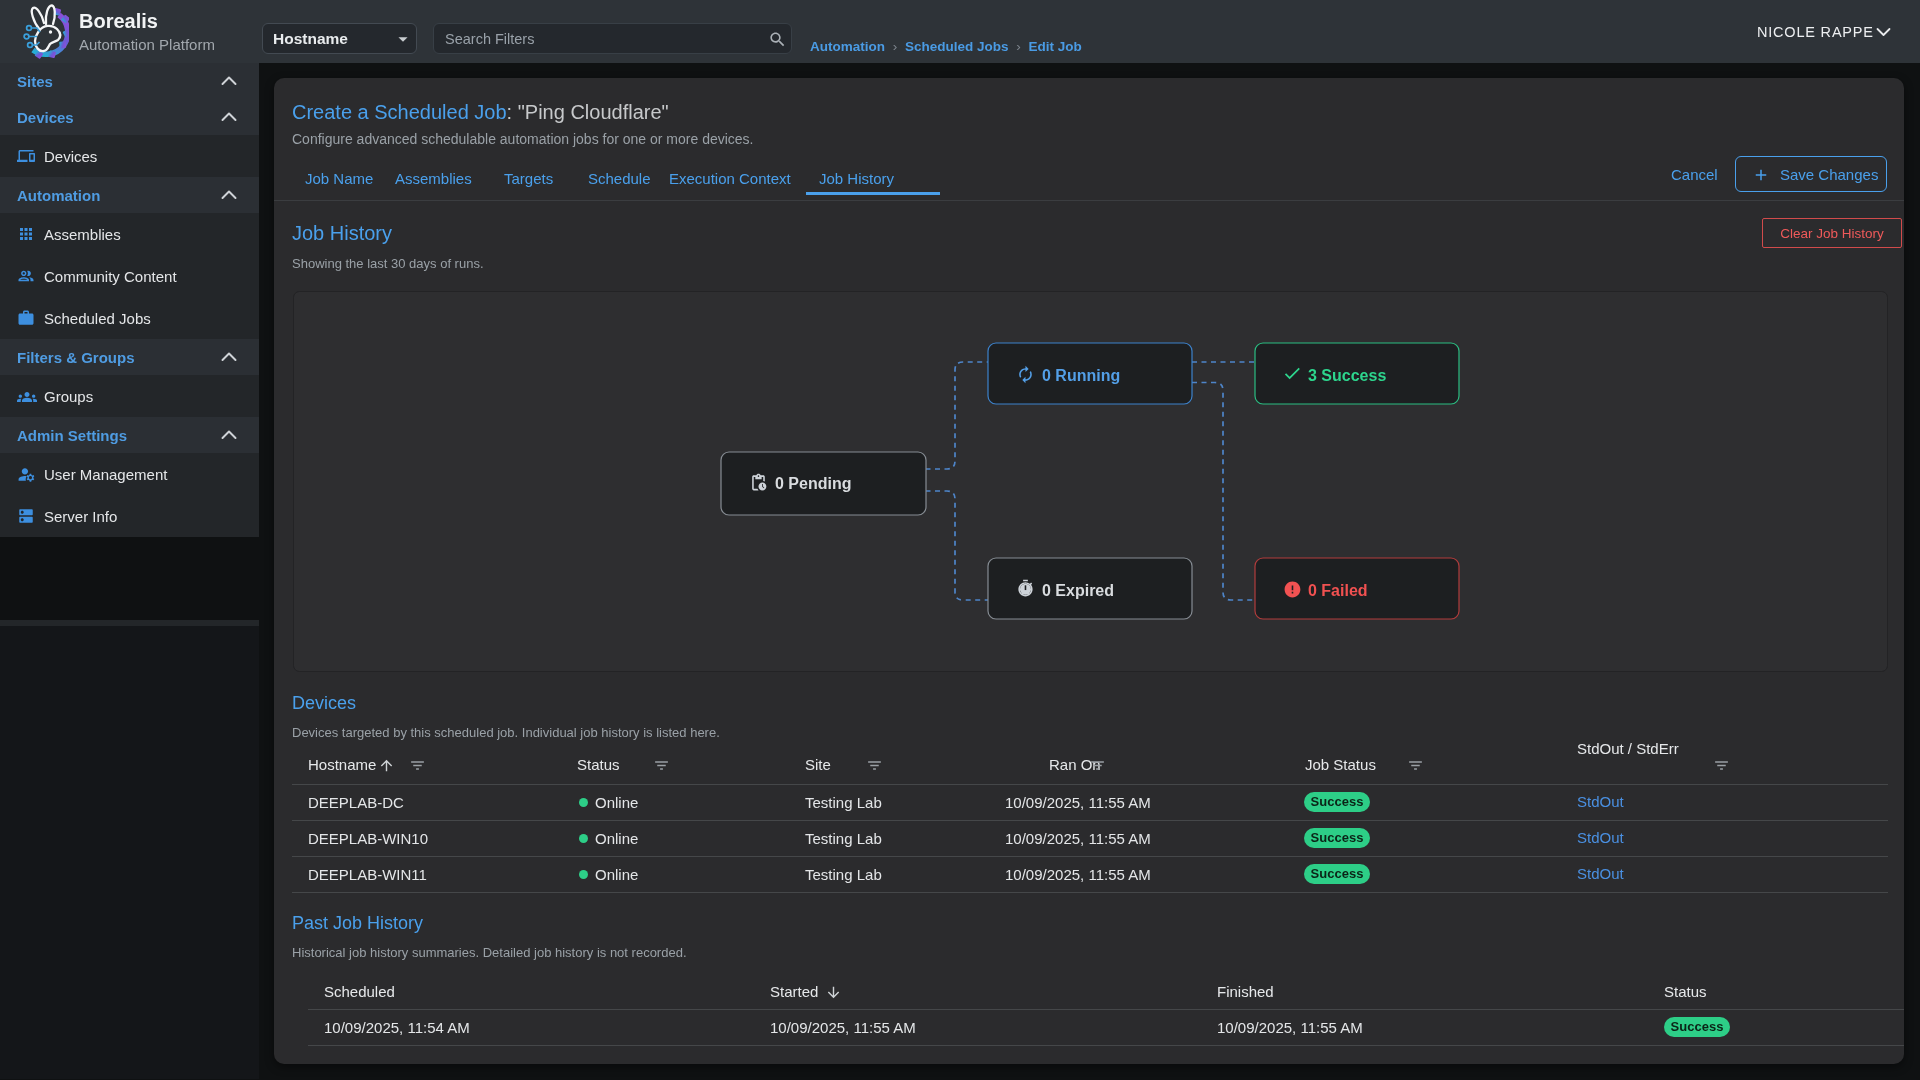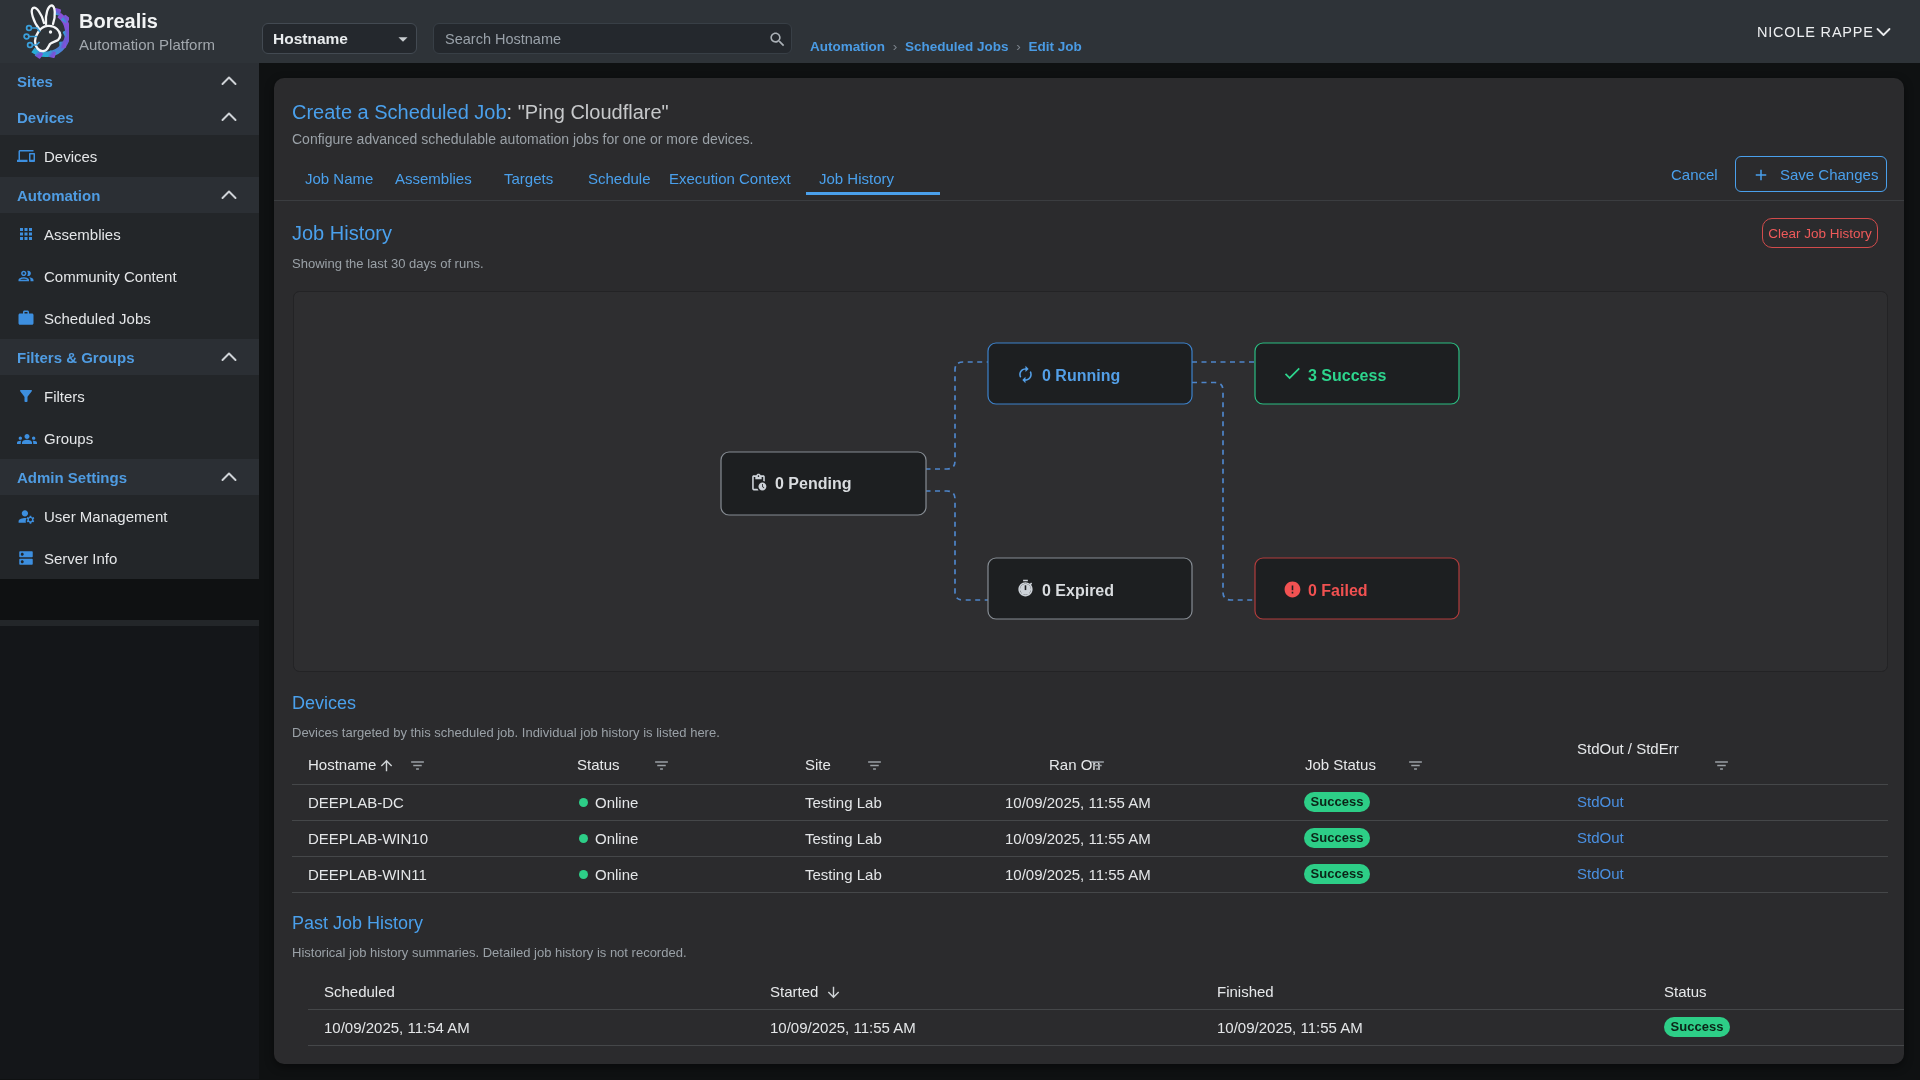--- a/index.html
+++ b/index.html
@@ -32,21 +32,21 @@
 #title { left:292px; top:101px; font-size:20px; color:#c7c9cb; }
 #subtitle { left:292px; top:131px; font-size:14px; color:#9aa1a7; }
 .tab { position:absolute; top:170px; font-size:15px; color:#4aa0ec; }
 #tabline { left:806px; top:192px; width:134px; height:3px; background:#4aa0ec; }
 #tabdiv { left:274px; top:200px; width:1630px; height:1px; background:#3b3d40; }
 #cancel { left:1671px; top:166px; font-size:15px; color:#4aa0ec; }
 #savebtn { left:1735px; top:156px; width:152px; height:36px; border:1px solid #4aa0ec; border-radius:6px; }
 #savebtn span { position:absolute; left:44px; top:9px; font-size:15px; color:#4aa0ec; }
 #jhhead { left:292px; top:222px; font-size:20px; color:#4aa0ec; }
 #jhcap { left:292px; top:256px; font-size:13px; color:#9aa1a7; }
-#clearbtn { left:1762px; top:218px; width:116px; height:30px; border:1px solid #d14b4b; border-radius:10px; }
+#clearbtn { left:1762px; top:218px; width:140px; height:30px; border:1px solid #d14b4b; border-radius:2px; }
 #clearbtn span { position:absolute; left:0; top:7px; width:100%; text-align:center; font-size:13.5px; color:#ef5a5a; }
 
 .h2 { font-size:18px; color:#4aa0ec; }
 .cap { font-size:13px; color:#9aa1a7; }
 .th { font-size:15px; color:#e6e8ea; }
 .td { font-size:15px; color:#e4e6e8; }
 .divline { position:absolute; height:1px; background:#454749; }
 .pill { position:absolute; width:66px; height:20px; background:#2dce87; border-radius:10px; text-align:center; font-size:13px; font-weight:bold; color:#0b2417; line-height:20px; }
 .dot { position:absolute; width:9px; height:9px; border-radius:50%; background:#2dce87; }
 .link { font-size:15px; color:#4a90e2; }
@@ -88,21 +88,21 @@
 </svg>
 <div class="abs" id="brandname">Borealis</div>
 <div class="abs" id="brandsub">Automation Platform</div>
 <div class="abs" id="hostsel">
     <span>Hostname</span>
   <svg style="position:absolute; right:2px; top:4px;" width="22" height="22" viewBox="0 0 24 24">
       <path fill="#c8ccd0" d="M7 10l5 5 5-5z"></path>
     </svg>
 </div>
 <div class="abs" id="searchbox">
-    <span>Search Hostname</span>
+    <span>Search Filters</span>
   <svg style="position:absolute; right:4px; top:6px;" width="19" height="19" viewBox="0 0 24 24">
       <path fill="#aab0b6" d="M15.5 14h-.79l-.28-.27C15.41 12.59 16 11.11 16 9.5 16 5.91 13.09 3 9.5 3S3 5.91 3 9.5 5.91 16 9.5 16c1.61 0 3.09-.59 4.23-1.57l.27.28v.79l5 4.99L20.49 19l-4.99-5zm-6 0C7.01 14 5 11.99 5 9.5S7.01 5 9.5 5 14 7.01 14 9.5 11.99 14 9.5 14z"></path>
     </svg>
 </div>
 <div class="abs" id="crumbs">Automation <span class="sep">›</span> Scheduled Jobs <span class="sep">›</span> Edit Job</div>
 <div class="abs" id="user">NICOLE RAPPE</div>
 <svg class="abs" style="left:1876px; top:27px;" width="15" height="10" viewBox="0 0 15 10">
     <path fill="none" stroke="#e8eaec" stroke-width="1.8" stroke-linecap="round" stroke-linejoin="round" d="M1.5 2 L7.5 8 L13.5 2"></path>
   </svg>
 
@@ -147,26 +147,20 @@
       <svg width="18" height="18" viewBox="0 0 24 24">
         <path fill="#3d8fdf" d="M20 6h-4V4c0-1.11-.89-2-2-2h-4c-1.11 0-2 .89-2 2v2H4c-1.11 0-2 .89-2 2v11c0 1.11.89 2 2 2h16c1.11 0 2-.89 2-2V8c0-1.11-.89-2-2-2zm-6 0h-4V4h4v2z"></path>
       </svg>
       <span>Scheduled Jobs</span>
     </div>
   <div class="sb-h">
       <span>Filters &amp; Groups</span>
       <svg width="16" height="10" viewBox="0 0 16 10">
         <path fill="none" stroke="#cfd3d7" stroke-width="2" stroke-linecap="round" stroke-linejoin="round" d="M1.5 8 L8 1.5 L14.5 8"></path>
       </svg>
-    </div>
-  <div class="sb-i">
-      <svg width="18" height="18" viewBox="0 0 24 24">
-        <path fill="#3d8fdf" d="M4.25 5.61C6.27 8.2 10 13 10 13v6c0 .55.45 1 1 1h2c.55 0 1-.45 1-1v-6s3.72-4.8 5.74-7.39c.51-.66.04-1.61-.79-1.61H5.04c-.83 0-1.3.95-.79 1.61z"></path>
-      </svg>
-      <span>Filters</span>
     </div>
   <div class="sb-i">
       <svg width="20" height="20" viewBox="0 0 24 24">
         <path fill="#3d8fdf" d="M12 12.75c1.63 0 3.07.39 4.24.9 1.08.48 1.76 1.56 1.76 2.73V18H6v-1.61c0-1.18.68-2.26 1.76-2.73 1.17-.52 2.61-.91 4.24-.91zM4 13c1.1 0 2-.9 2-2s-.9-2-2-2-2 .9-2 2 .9 2 2 2zm1.13 1.1c-.37-.06-.74-.1-1.13-.1-.99 0-1.93.21-2.78.58C.48 14.9 0 15.62 0 16.43V18h4.5v-1.61c0-.83.23-1.61.63-2.29zM20 13c1.1 0 2-.9 2-2s-.9-2-2-2-2 .9-2 2 .9 2 2 2zm4 3.43c0-.81-.48-1.53-1.22-1.85-.85-.37-1.79-.58-2.78-.58-.39 0-.76.04-1.13.1.4.68.63 1.46.63 2.29V18H24v-1.57zM12 6c1.66 0 3 1.34 3 3s-1.34 3-3 3-3-1.34-3-3 1.34-3 3-3z"></path>
       </svg>
       <span>Groups</span>
     </div>
   <div class="sb-h">
       <span>Admin Settings</span>
       <svg width="16" height="10" viewBox="0 0 16 10">

